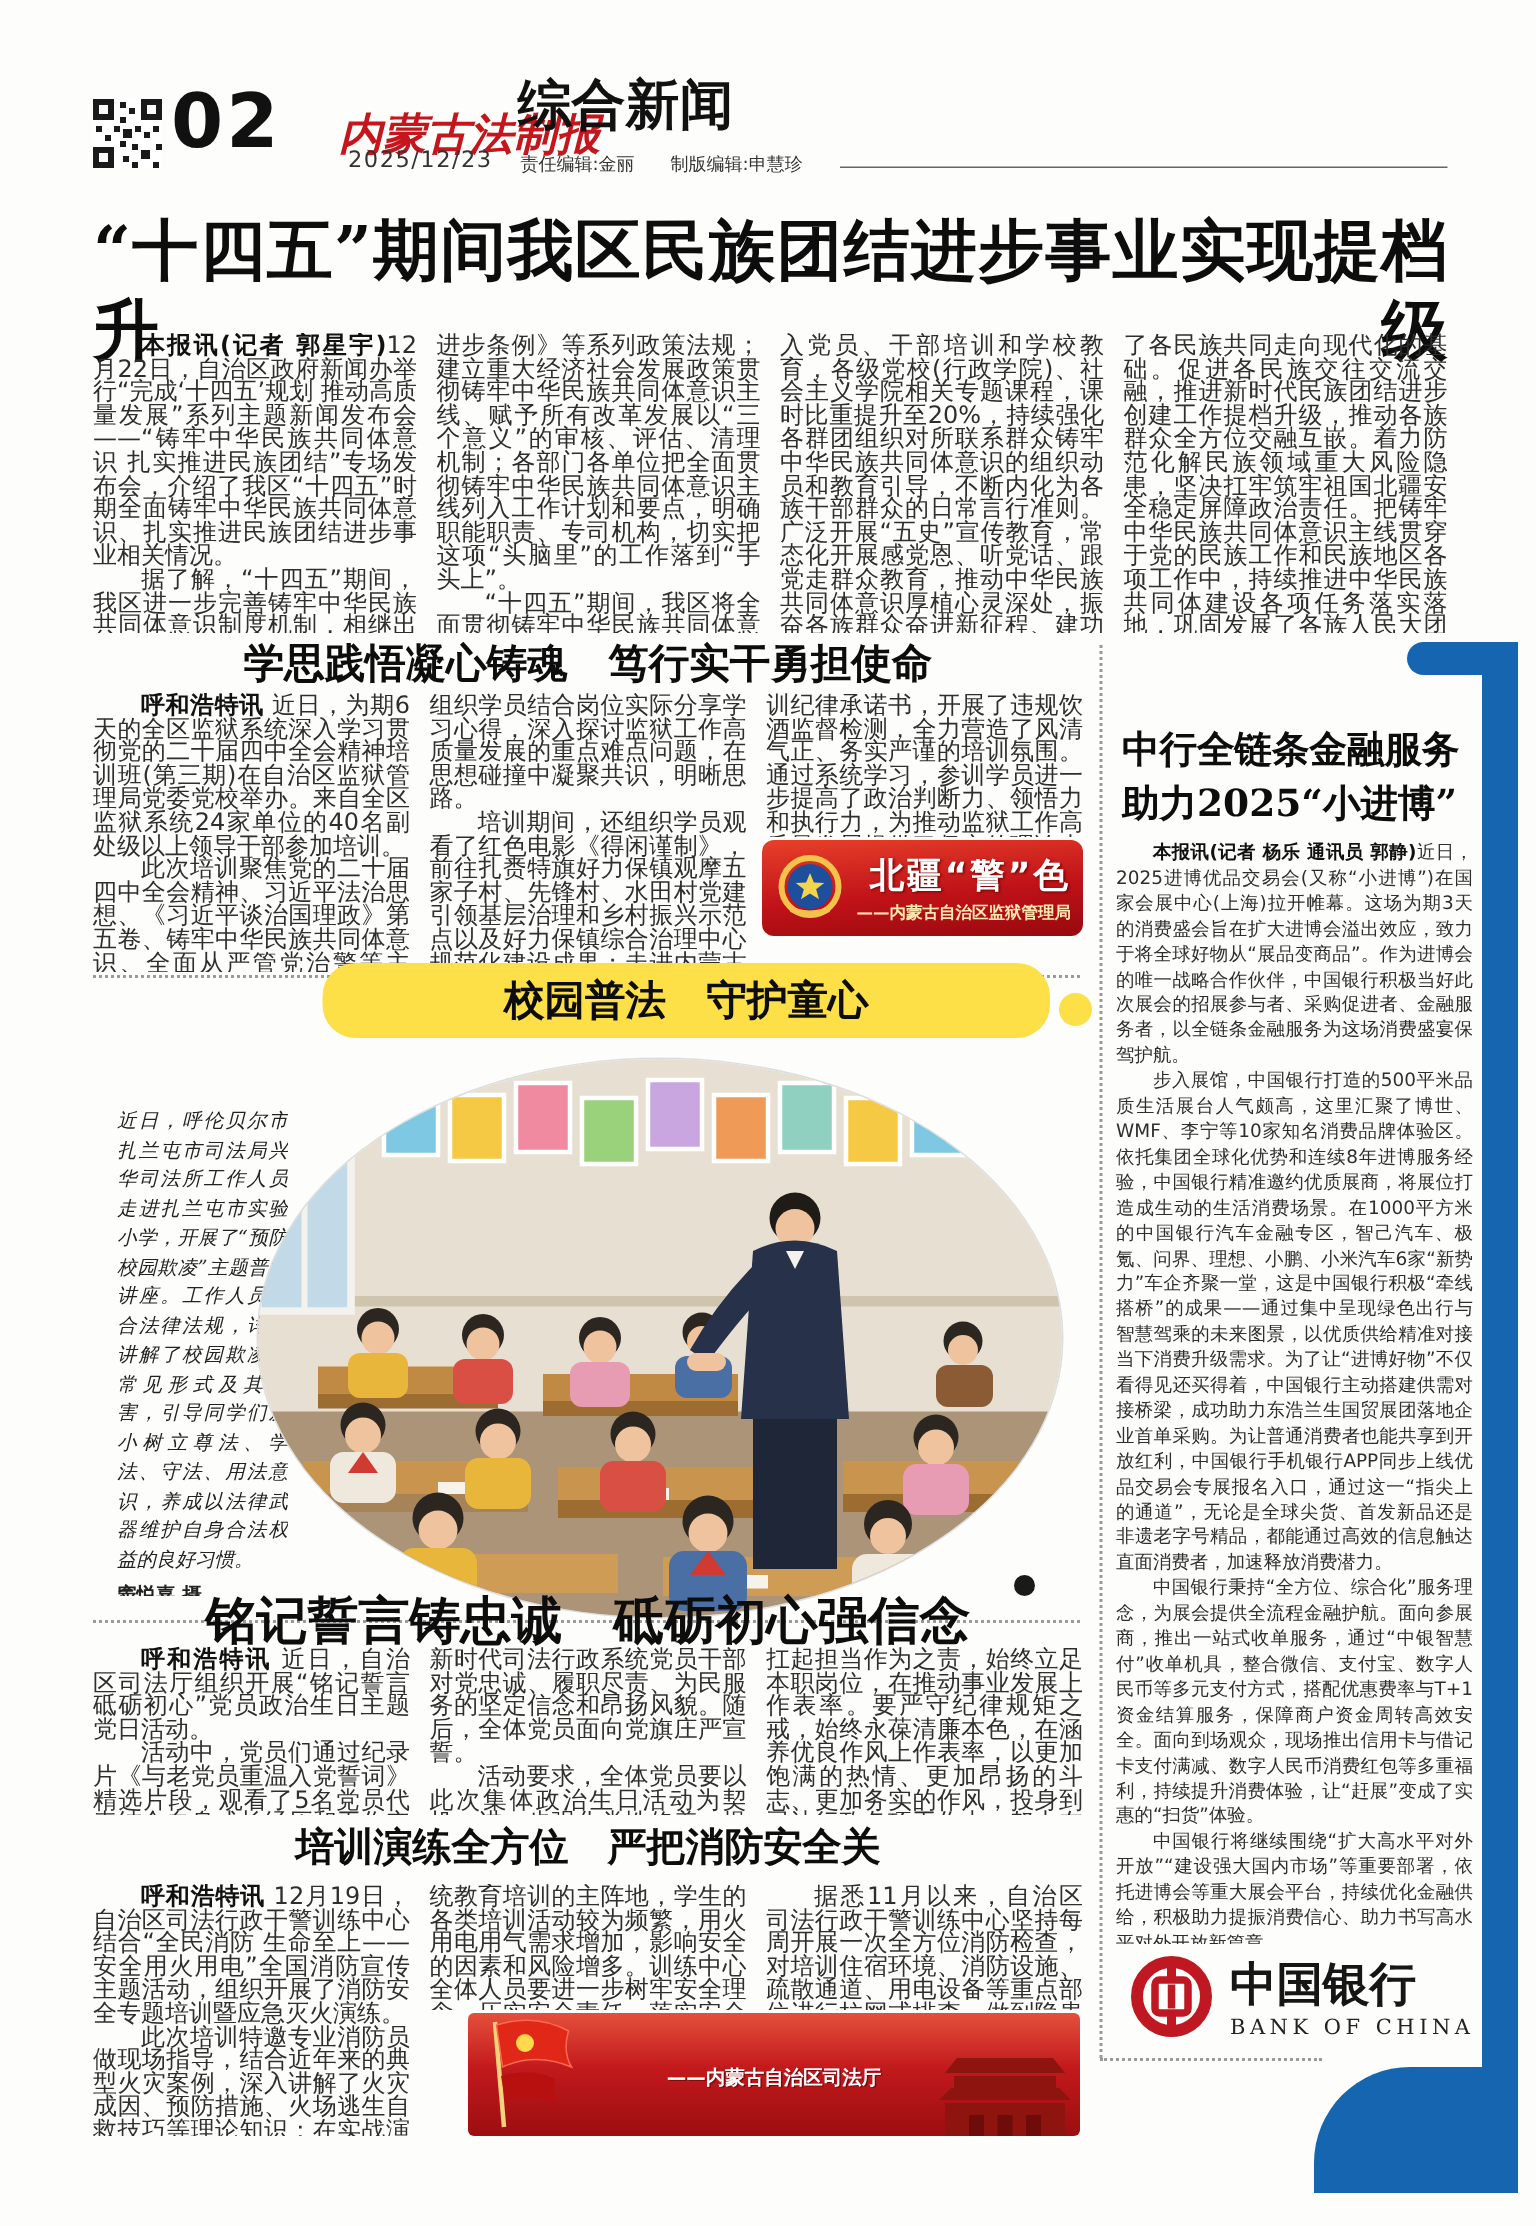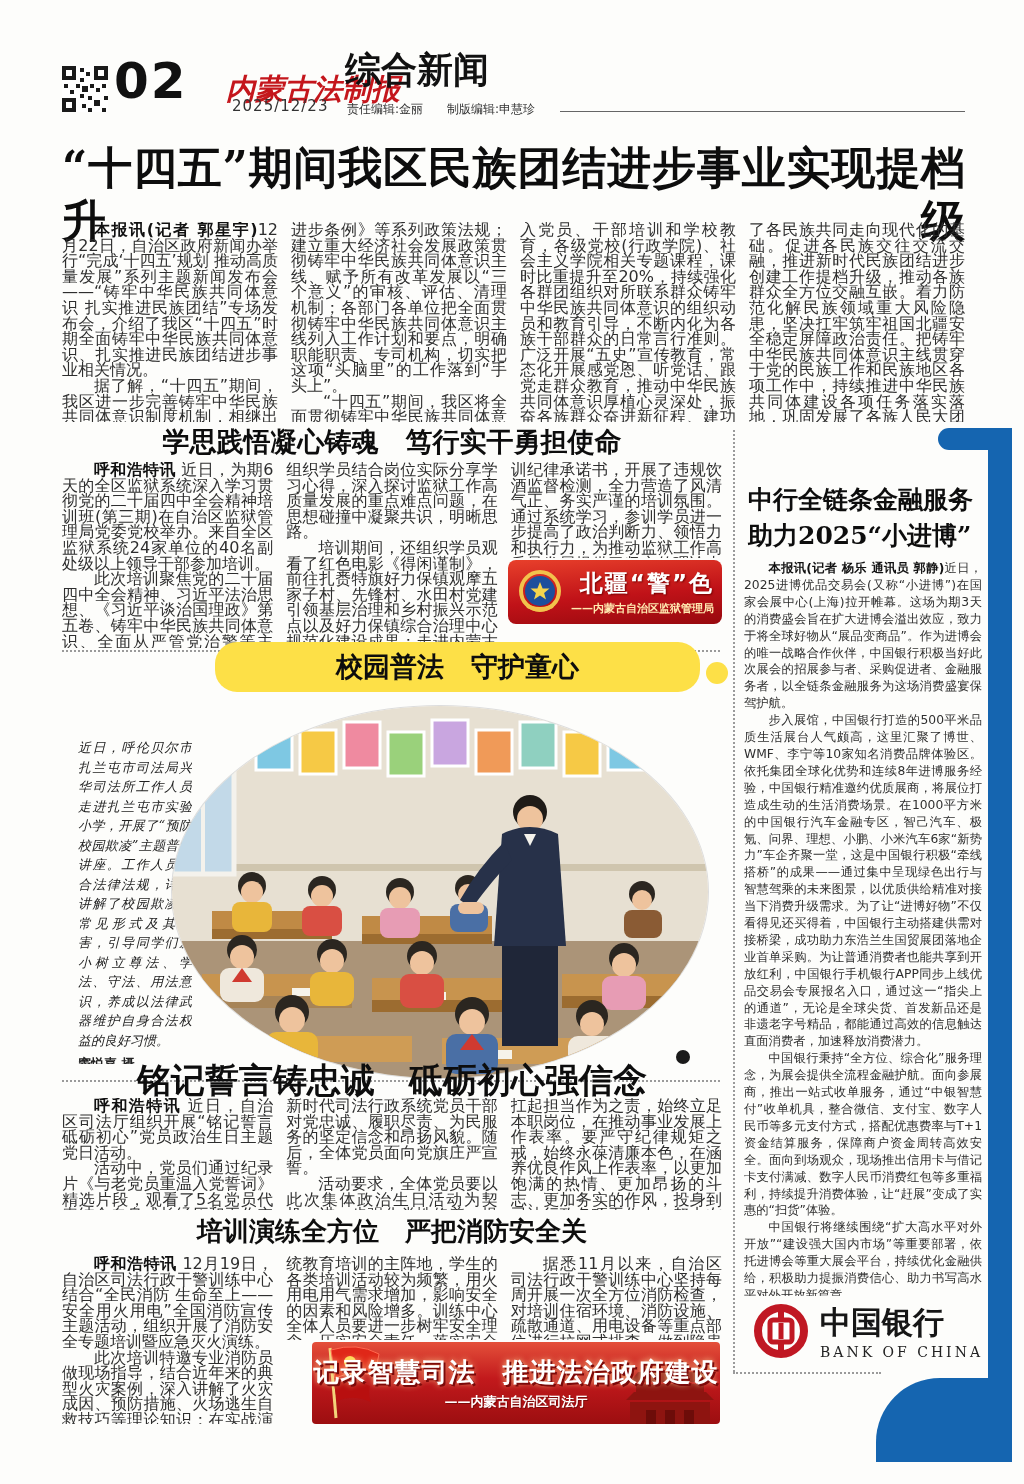--- a/index.html
+++ b/index.html
@@ -282,21 +282,20 @@
 </div>
 
 <div class="abs gov-banner" style="left:312px;top:1342px;width:408px;height:82px;">
   <svg class="abs" style="left:4px;top:2px;" width="86" height="78" viewBox="0 0 86 78">
     <line x1="14" y1="4" x2="20" y2="74" stroke="#f3d37a" stroke-width="3"></line>
     <path d="M15,6 q26,-8 48,4 q-4,14 2,24 q-24,-10 -46,0 z" fill="#e02718" stroke="#ff6a50" stroke-width="1"></path>
     <circle cx="34" cy="18" r="6" fill="#ffd84d"></circle>
     <path d="M18,40 q20,-6 36,2 q-2,10 1,16 q-18,-8 -34,-1 z" fill="#b80f0f"></path>
   </svg>
   <div class="gov-text">
-    <div class="gov-title">记录智慧司法　推进法治政府建设</div>
     <div class="gov-sub">——内蒙古自治区司法厅</div>
   </div>
   <svg class="abs" style="right:2px;bottom:0;" width="96" height="60" viewBox="0 0 96 60">
     <g fill="#8e1410">
       <polygon points="8,18 88,18 80,8 16,8"></polygon>
       <rect x="14" y="20" width="68" height="8"></rect>
       <polygon points="4,36 92,36 84,28 12,28"></polygon>
       <rect x="8" y="38" width="80" height="22"></rect>
       <rect x="24" y="46" width="10" height="14" fill="#6d0c09"></rect>
       <rect x="43" y="46" width="10" height="14" fill="#6d0c09"></rect>

